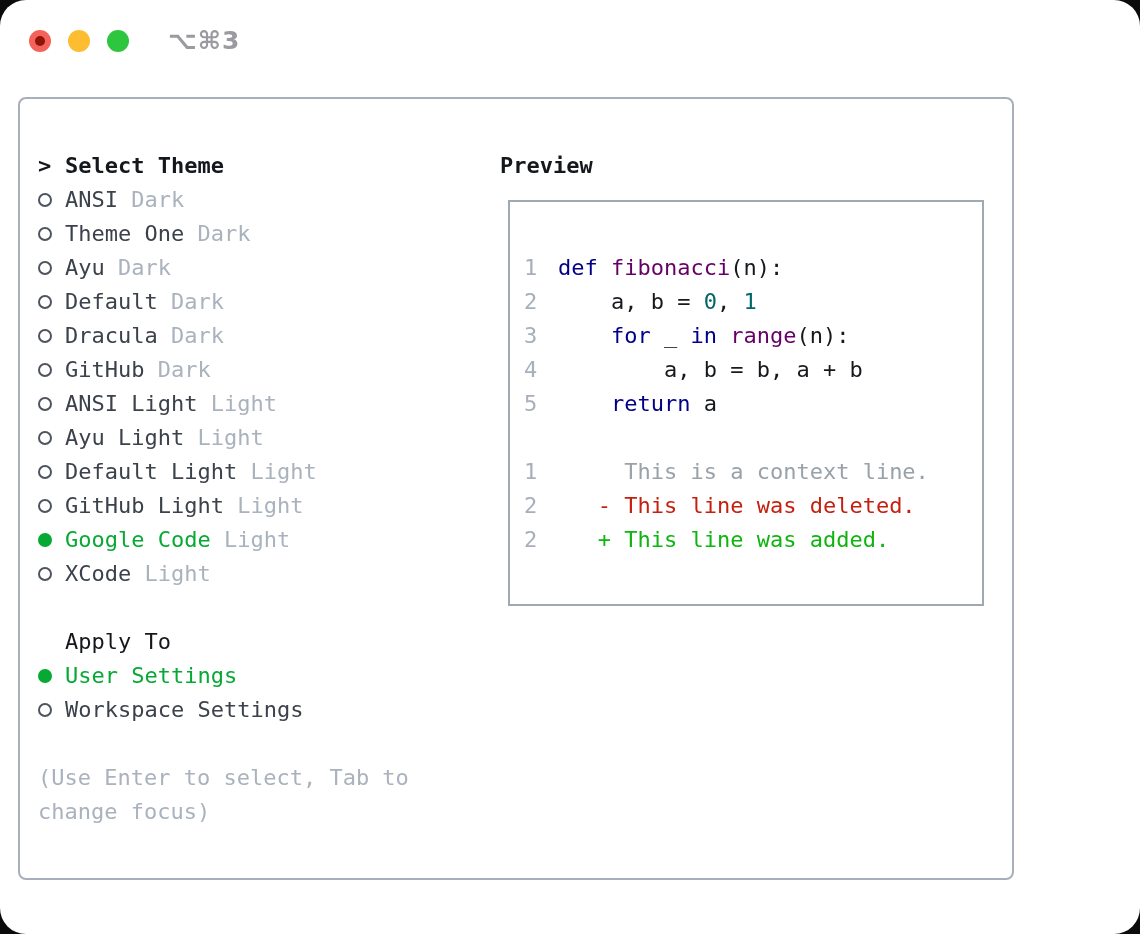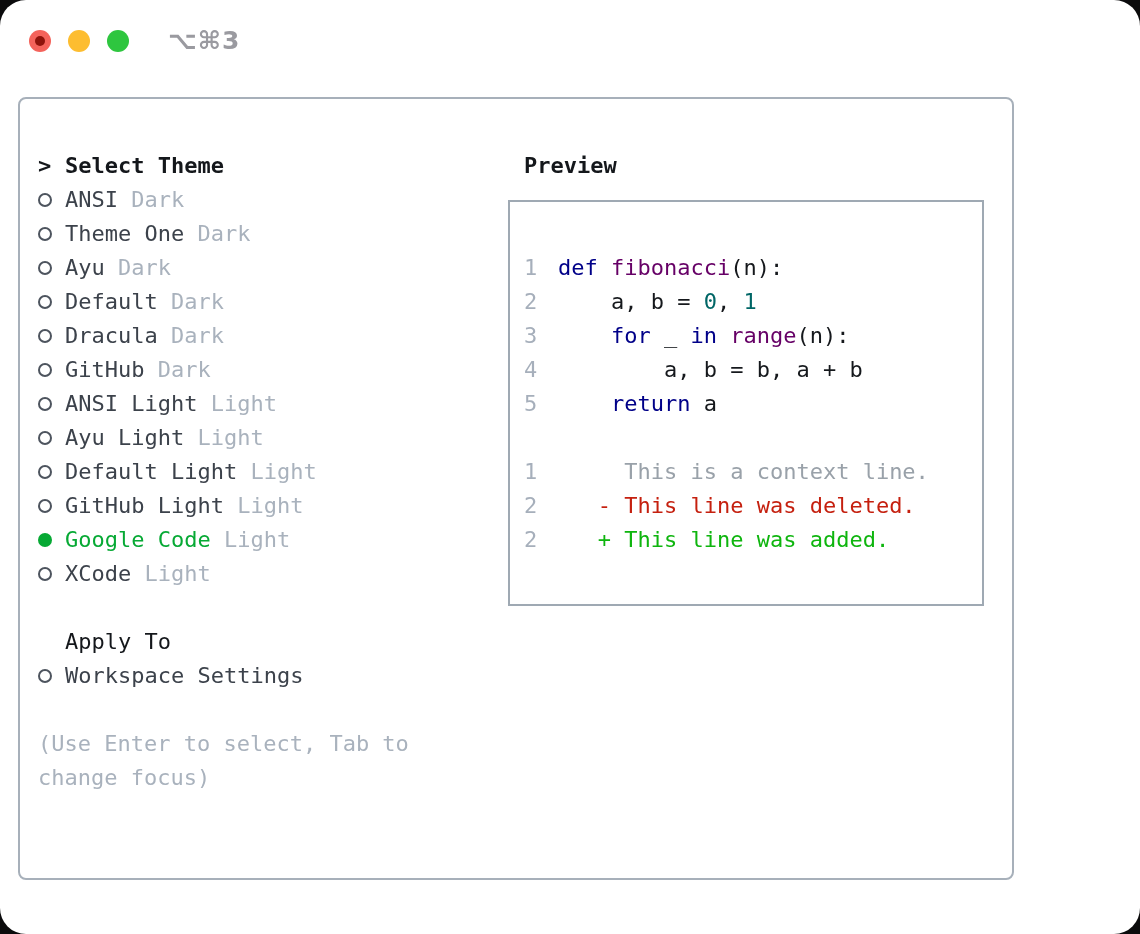--- a/index.html
+++ b/index.html
@@ -33,21 +33,21 @@
   .prefix-char { font-weight:700; color:var(--heading); }
   .header-label { font-weight:700; color:var(--heading); }
   .name { color:var(--text-primary); }
   .name.sel { color:var(--accent-green); }
   .variant { color:var(--muted);text-align:right; }
   .apply-header { color:var(--heading); }
   .spacer { height:34px; }
   .hint { color:var(--muted); width:392px; }
 
   
-  .preview-header { position:absolute; left:500px; top:149px; font-weight:700; color:var(--heading);margin-left:24px; }
+  .preview-header { position:absolute; left:500px; top:149px; font-weight:700; color:var(--heading); }
   .preview-box {
     position:absolute; left:508px; top:200px; width:476px; height:406px;
     border:2px solid var(--preview-border); padding:49px 0 0 14px; overflow:hidden;
   }
   .line { display:flex; white-space:pre; }
   .ln { width:34px; flex:0 0 34px; color:var(--line-number); }
   .tk-plain   { color:var(--code-plain); }
   .tk-keyword { color:var(--code-keyword); }
   .tk-function{ color:var(--code-function); }
   .tk-literal { color:var(--code-literal); }
@@ -90,20 +90,21 @@
         <div class="row"><span class="bullet"><span class="circle"></span></span><span class="name">GitHub Light</span><span class="variant"> Light</span></div>
         <div class="row"><span class="bullet"><span class="circle filled"></span></span><span class="name sel">Google Code</span><span class="variant"> Light</span></div>
         <div class="row"><span class="bullet"><span class="circle"></span></span><span class="name">XCode</span><span class="variant"> Light</span></div>
       </div>
     <div class="spacer"></div>
     <div class="row">
       <span class="bullet"></span>
       <span class="apply-header">Apply To</span>
     </div>
     <div id="apply-list">
+        <div class="row"><span class="bullet"><span class="circle filled"></span></span><span class="name sel">User Settings</span></div>
         <div class="row"><span class="bullet"><span class="circle"></span></span><span class="name">Workspace Settings</span></div>
       </div>
     <div class="spacer"></div>
     <div class="hint">(Use Enter to select, Tab to change focus)</div>
   </div>
 
   <div class="preview-header mono">Preview</div>
 
   <div class="preview-box mono">
     <div id="code-block">

